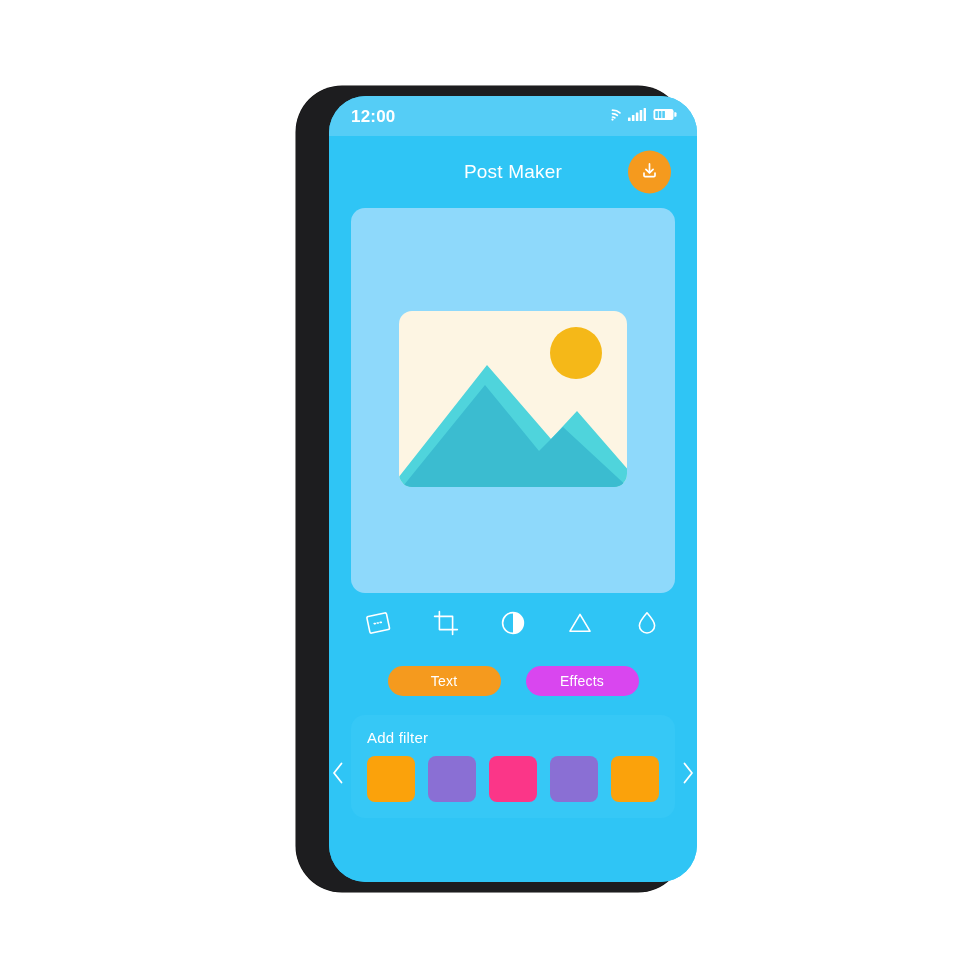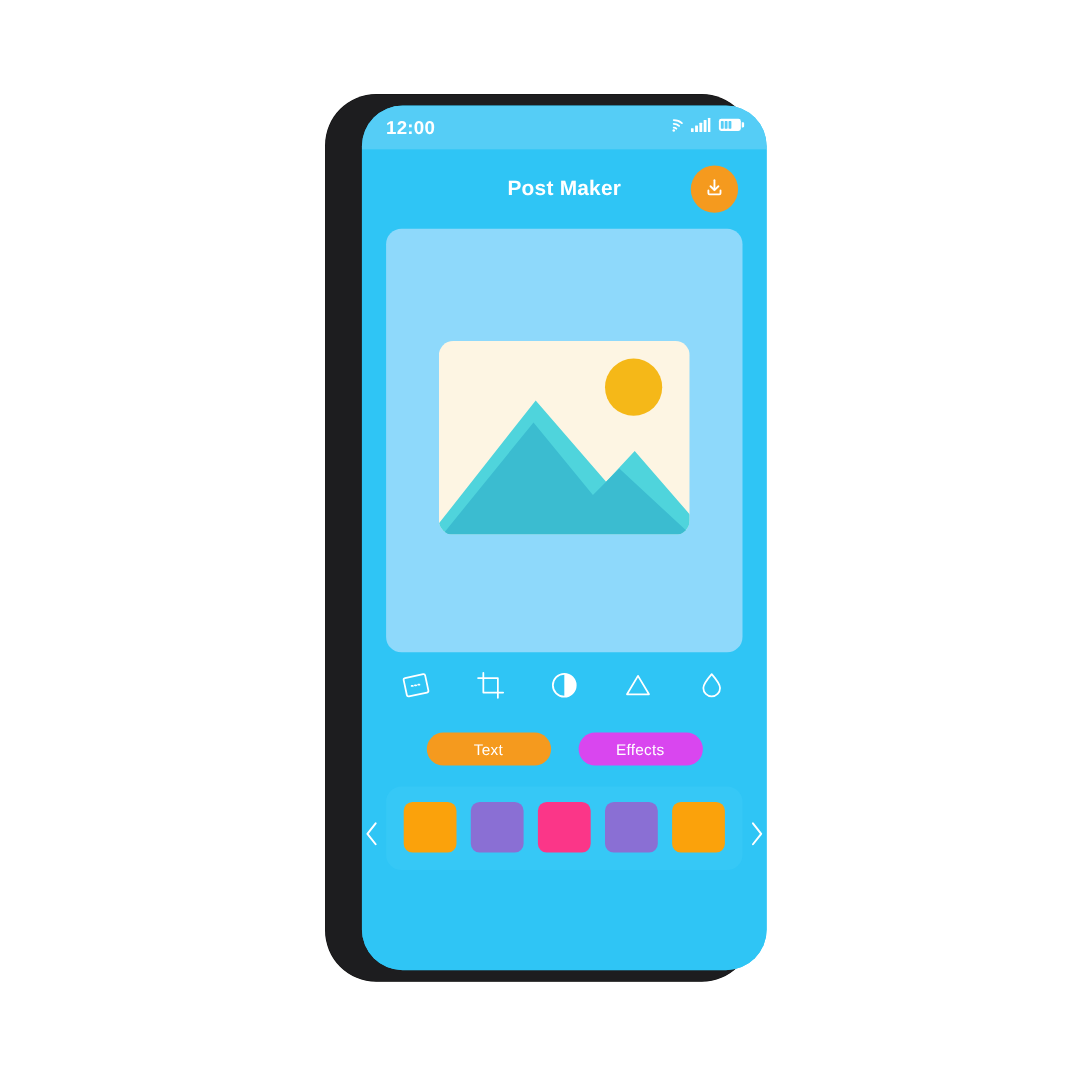--- a/index.html
+++ b/index.html
@@ -89,21 +89,21 @@
     height: 72px;
     flex: 0 0 72px;
     display: flex;
     align-items: center;
     justify-content: center;
   }
 
   .app-title {
     color: #ffffff;
     font-size: 19px;
-    font-weight: bold;
+    font-weight: normal;
     letter-spacing: 0.2px;
   }
 
   .download-btn {
     position: absolute;
     right: 4px;
     top: 50%;
     transform: translateY(-50%);
     width: 43px;
     height: 43px;
@@ -368,20 +368,21 @@
 
           <button class="nav-arrow nav-prev">
             <span>
               <svg width="14" height="24" viewBox="0 0 14 24" fill="none">
                 <path d="M10.5 2.5 L3 12 l7.5 9.5" stroke="#fff" stroke-width="1.8" stroke-linecap="round" stroke-linejoin="round"></path>
               </svg>
             </span>
           </button>
 
           <div class="filter-panel">
+            <div class="filter-title">Add filter</div>
             <div class="swatch-row">
               <button class="swatch" style="background:#fba20b"></button>
               <button class="swatch" style="background:#8a6fd4"></button>
               <button class="swatch" style="background:#fb3688"></button>
               <button class="swatch" style="background:#8a6fd4"></button>
               <button class="swatch" style="background:#fba20b"></button>
             </div>
           </div>
 
           <button class="nav-arrow nav-next">

